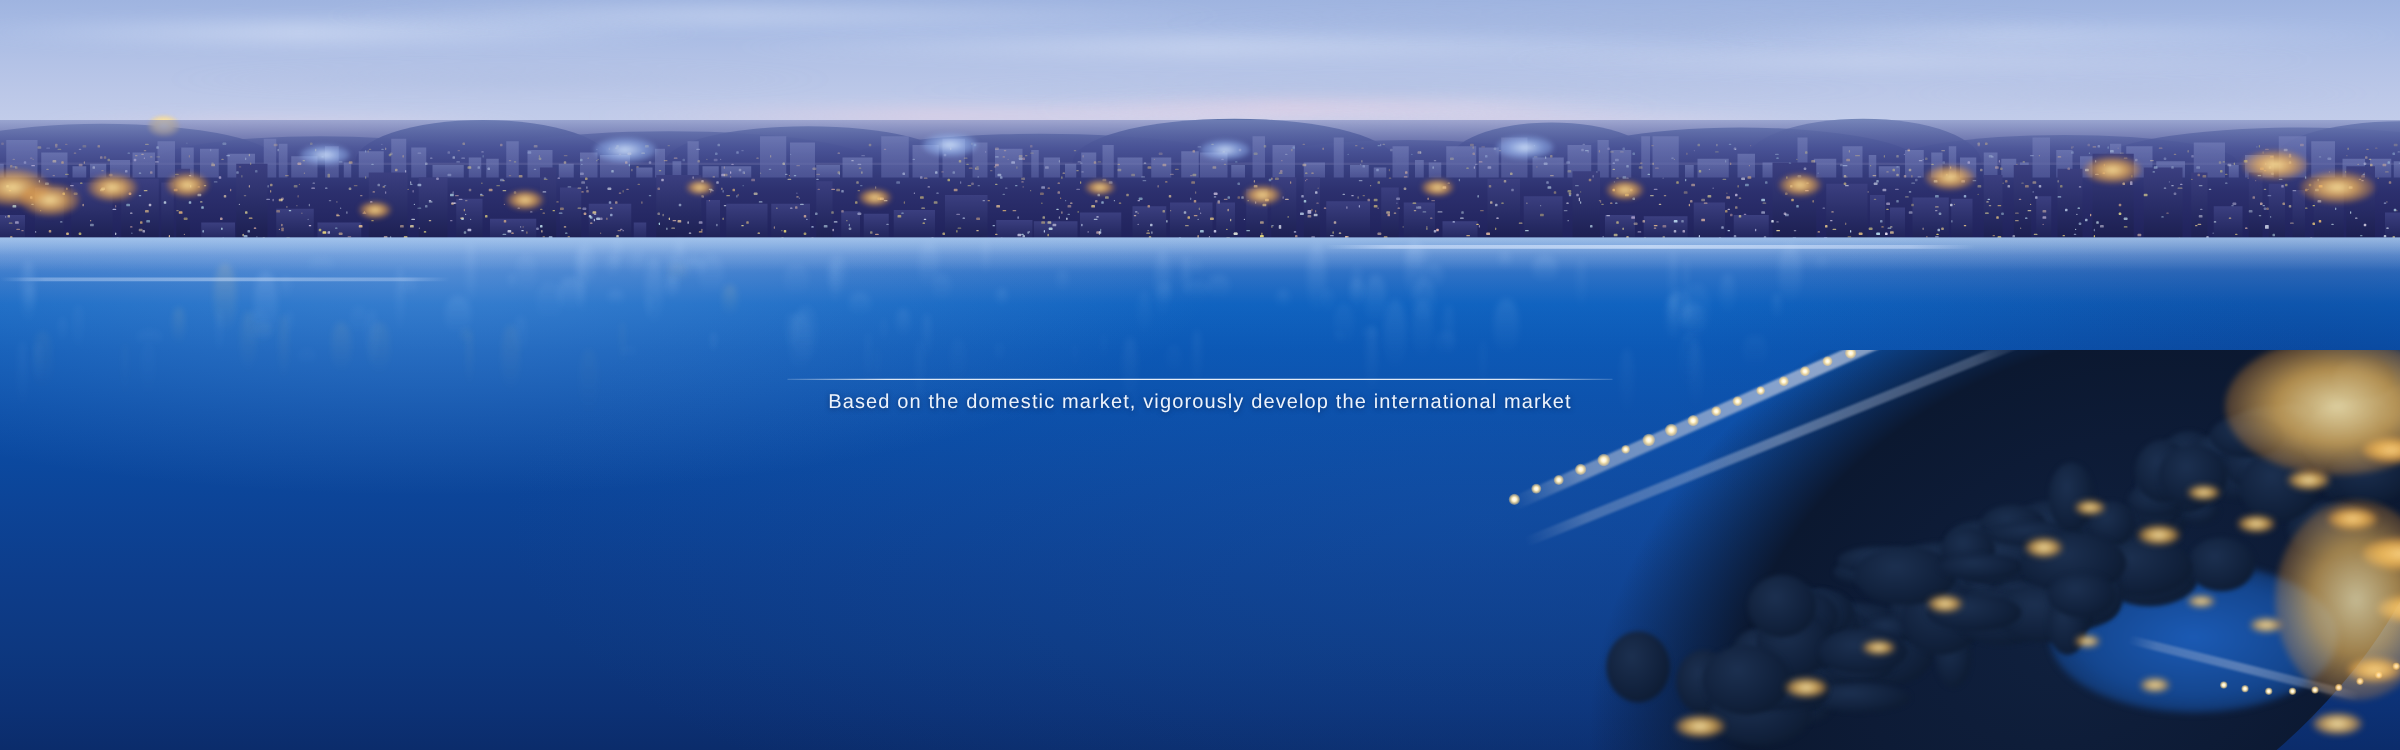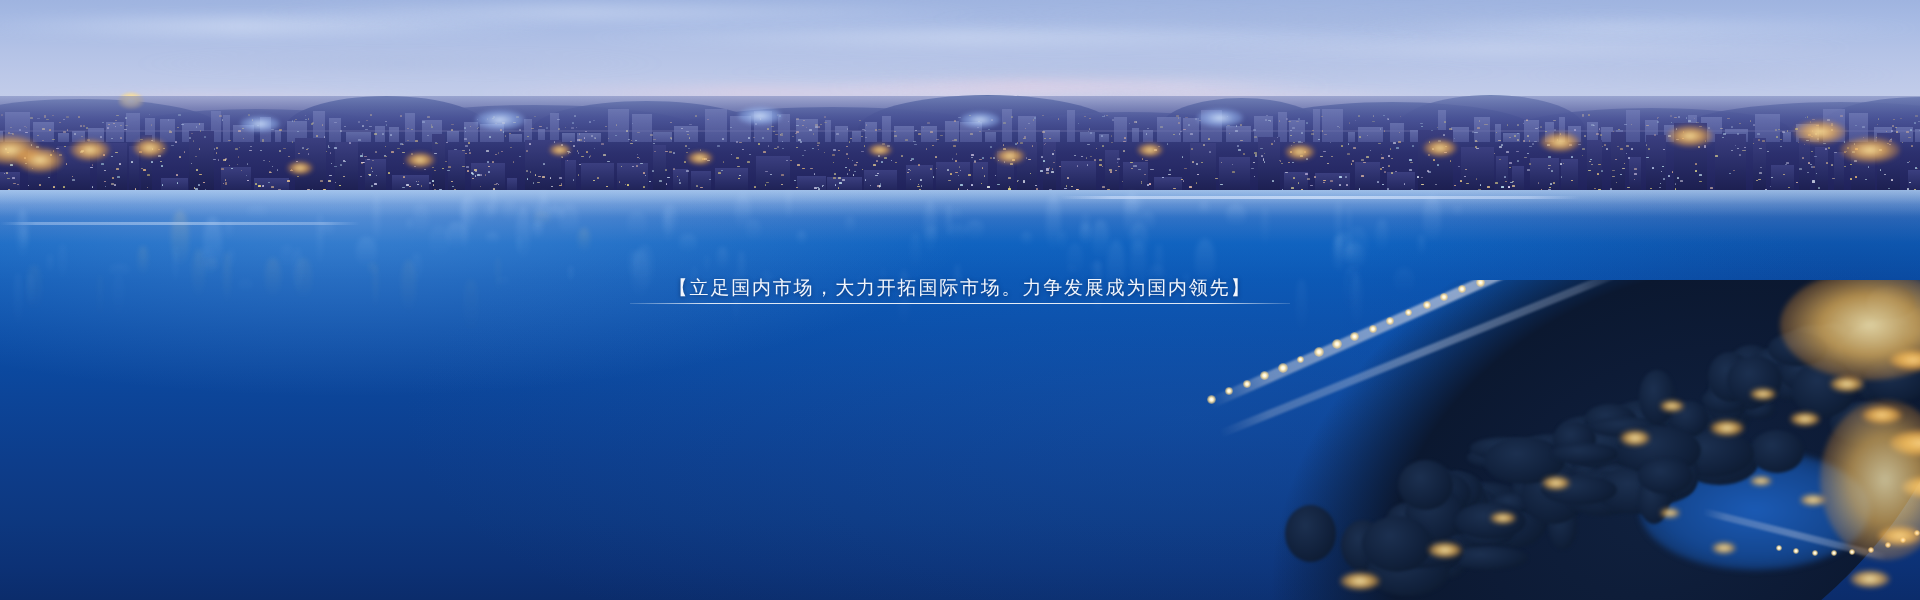--- a/index.html
+++ b/index.html
@@ -2258,17 +2258,17 @@
         <div class="lamp" style="left:641px; top:270px; width:6px; height:6px;"></div>
         <div class="lamp" style="left:622px; top:270px; width:6px; height:6px;"></div>
         <div class="lamp" style="left:603px; top:268px; width:6px; height:6px;"></div>
         <div class="lamp" style="left:586px; top:265px; width:6px; height:6px;"></div>
         <div class="warmblob" style="right:-30px; top:-10px; width:180px; height:110px; opacity:.9;"></div>
         <div class="warmblob" style="right:-20px; top:120px; width:130px; height:160px; opacity:.8;"></div>
       </div>
   </div>
 
   <div class="text-block">
-    <div class="subline">【立足国内市场，大力开拓国际市场。力争发展成为国内领先】</div>
     <div class="divider"></div>
+    <div class="english">Based on the domestic market, vigorously develop the international market</div>
   </div>
 
 </div>
 
 </body></html>

